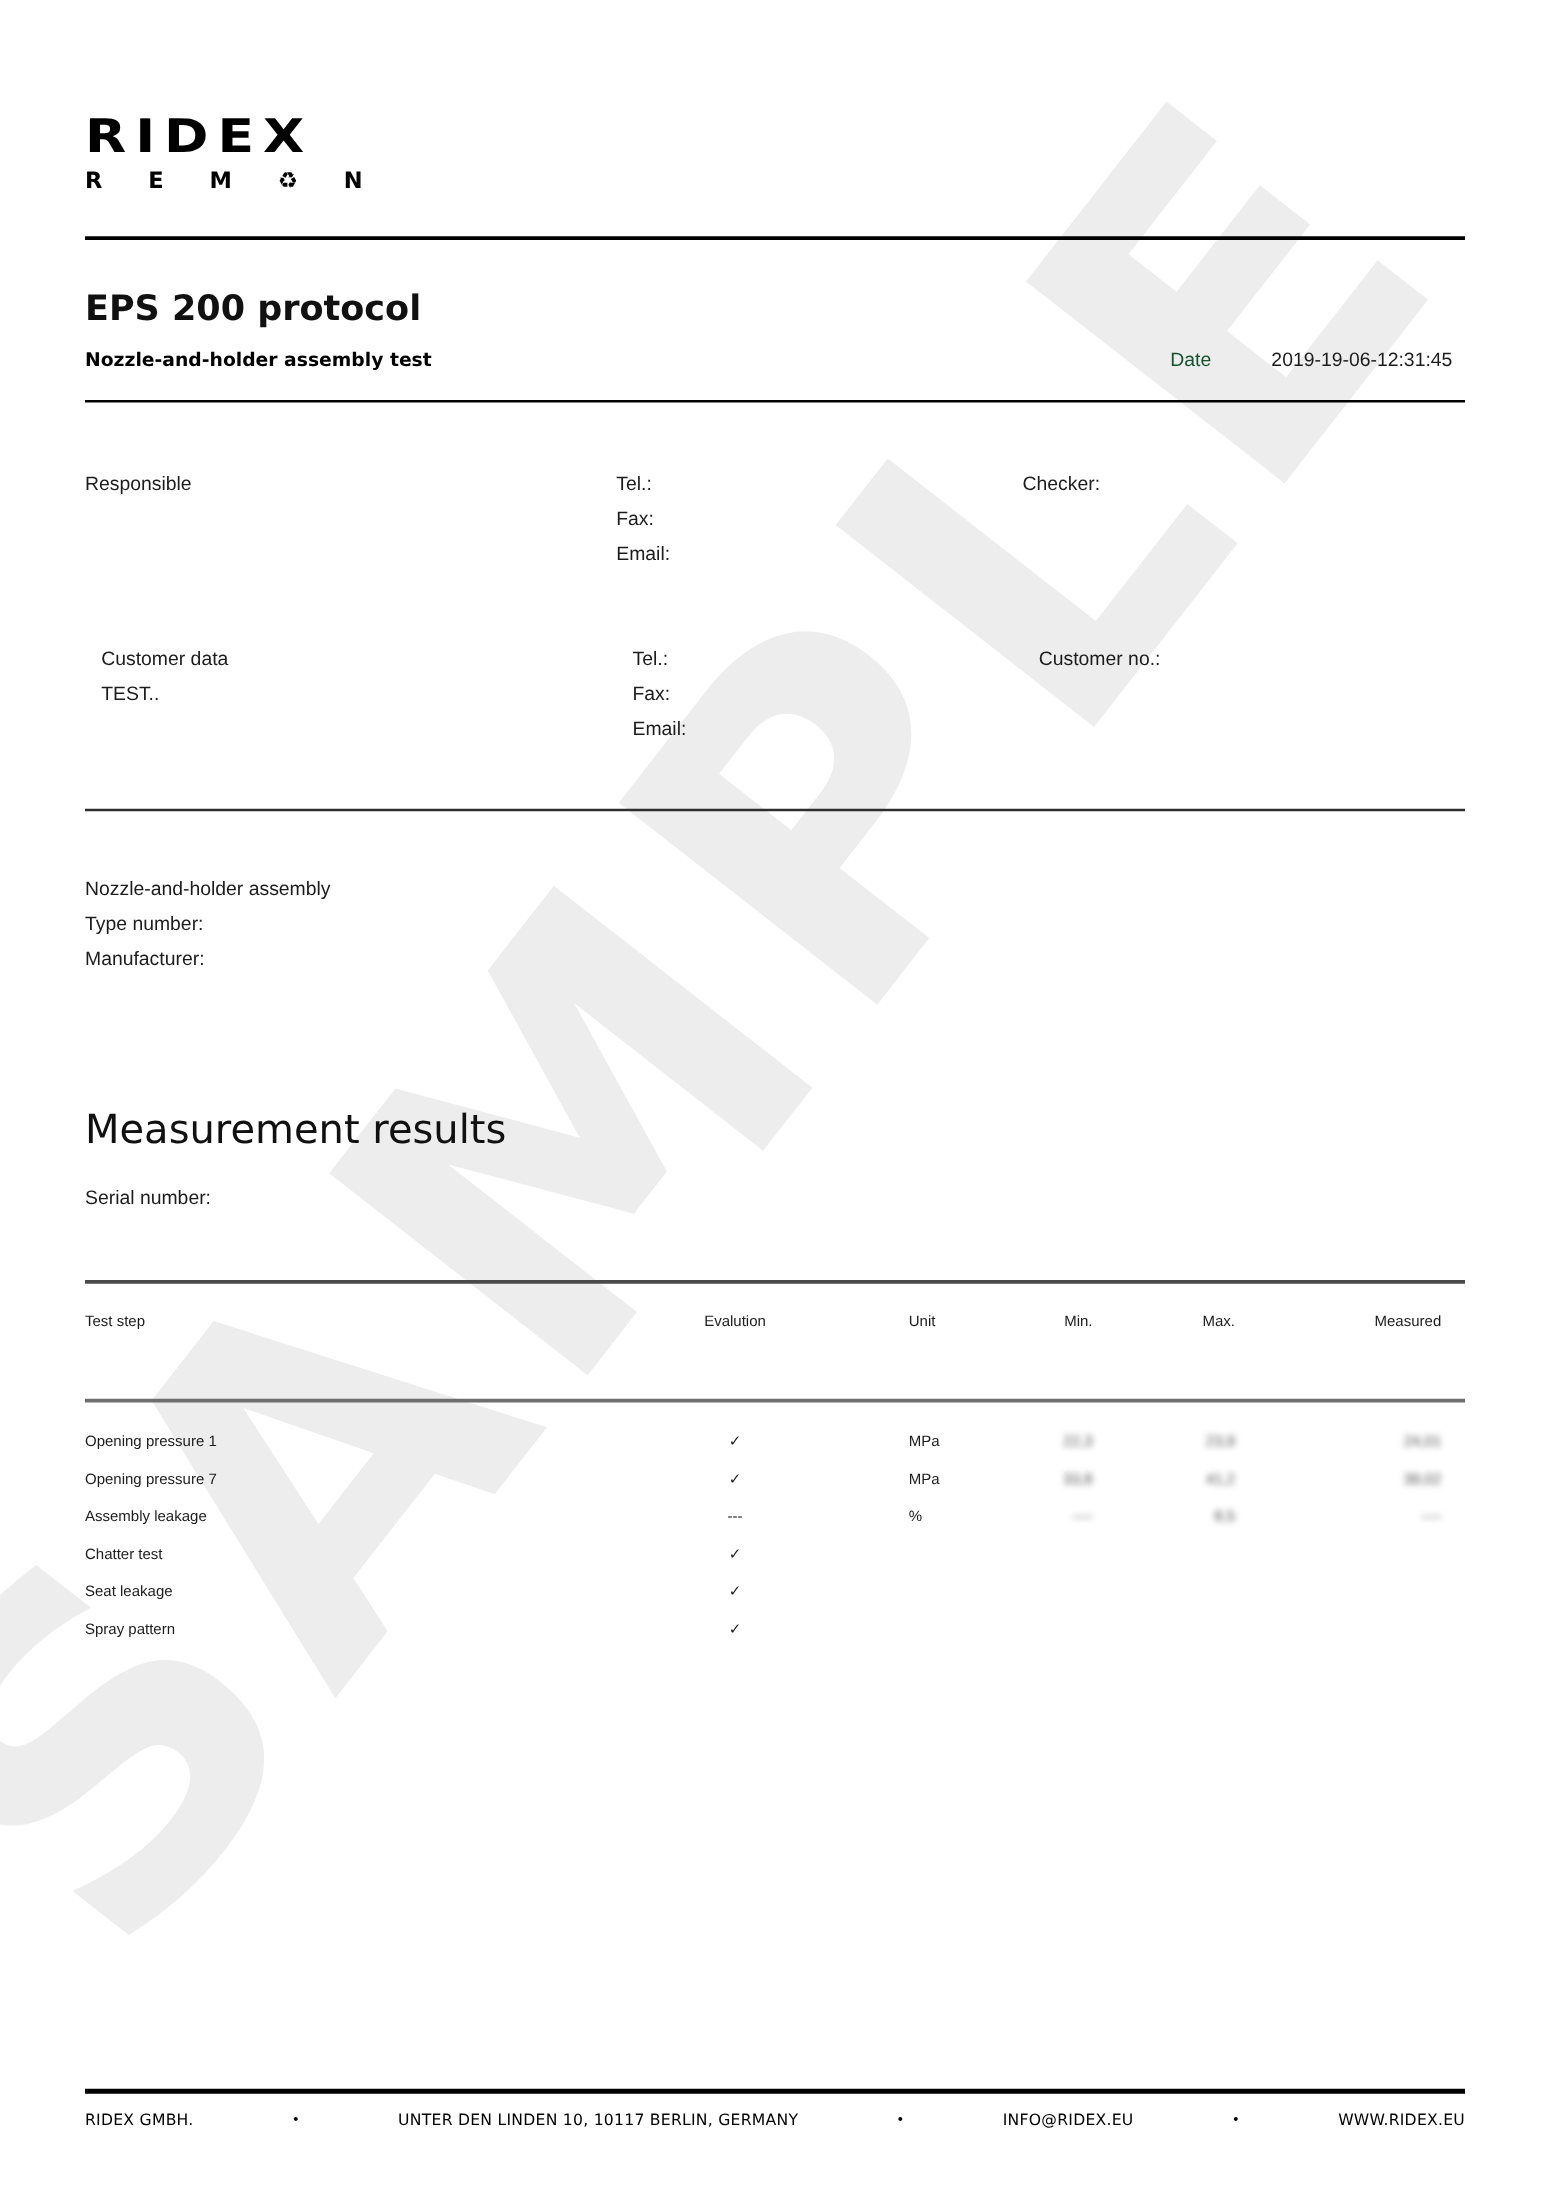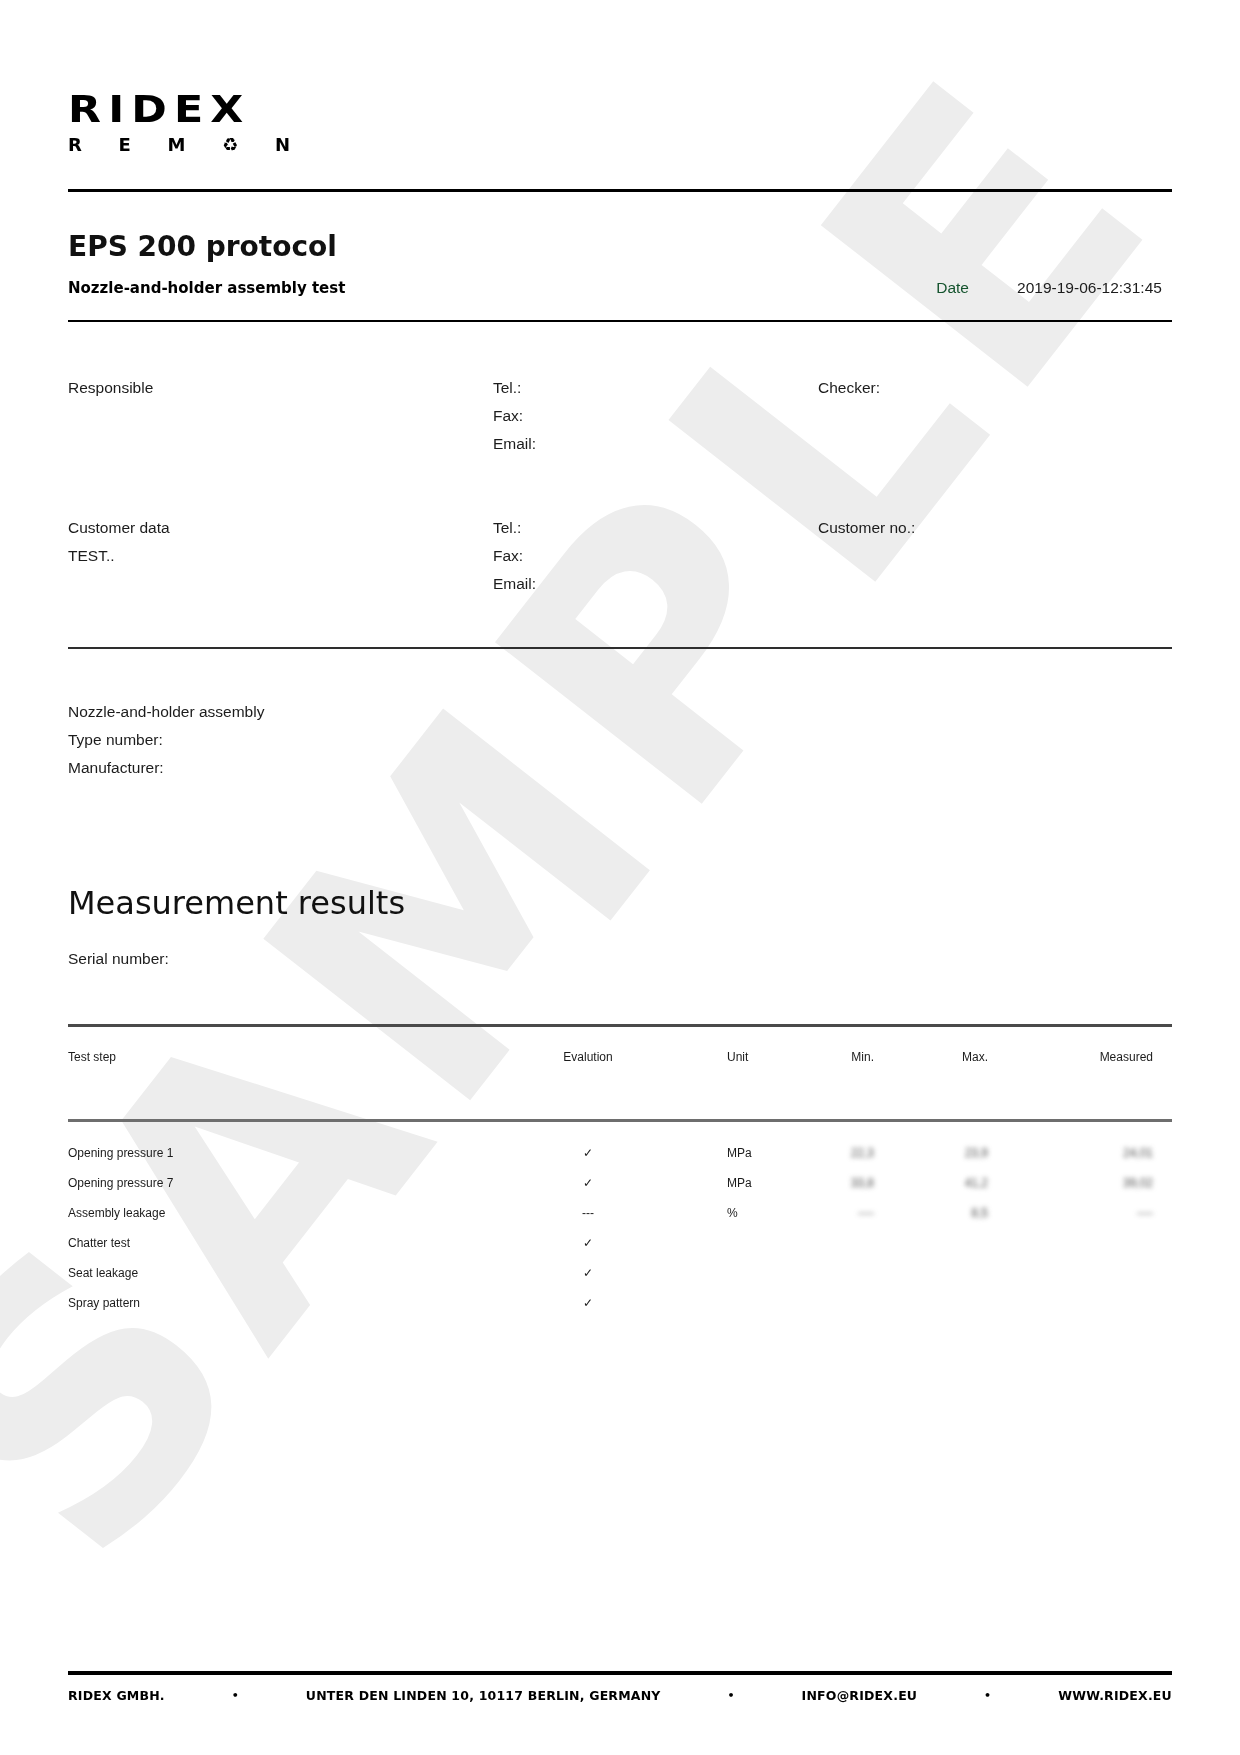--- a/index.html
+++ b/index.html
@@ -40,39 +40,39 @@
   .subtitle-row { left:68px; top:279px; width:1104px; display:flex; align-items:baseline; }
   .subtitle { font-family:"DejaVu Sans", sans-serif; font-weight:bold; font-size:15px; color:#000000; flex:1; }
   .date-label { font-size:15.5px; color:#14532d; }
   .date-value { font-size:15.5px; color:#1c1c1c; margin-left:38px; min-width:165px; text-align:center; }
   
   .info { left:68px; width:1104px; font-size:15.5px; }
   .info .col-a { position:absolute; left:0;    top:0; line-height:28px; }
   .info .col-b { position:absolute; left:425px; top:0; line-height:28px; }
   .info .col-c { position:absolute; left:750px; top:0; line-height:28px; }
   .sec-responsible { top:374px; height:90px; }
-  .sec-customer    { top:514px; height:90px; }
+  .sec-customer    { top:514px; height:90px;margin-left:13px; }
   .assembly { left:68px; top:698px; font-size:15.5px; line-height:28px; }
   
   .m-heading { left:68px; top:884px; font-family:"DejaVu Sans", sans-serif; font-weight:normal; font-size:32px; color:#111; }
   .serial { left:68px; top:950px; font-size:15.5px; }
   .trow { position:relative; height:30px; line-height:30px; font-size:12px; }
   .thead-row { left:68px; top:1042px; width:1104px; }
   .tbody { left:68px; top:1138px; width:1104px; }
   .col-step     { position:absolute; left:0; }
   .col-eval     { position:absolute; left:450px; width:140px; text-align:center; }
   .col-unit     { position:absolute; left:659px; }
   .col-min      { position:absolute; left:700px; width:106px; text-align:right; }
   .col-max      { position:absolute; left:814px; width:106px; text-align:right; }
   .col-measured { position:absolute; left:950px; width:135px; text-align:right; }
   .blur-cell { filter:blur(2.6px); color:#4d4d4d; }
   
   .footer-row {
     left:68px; top:1688px; width:1104px; display:flex; justify-content:space-between; align-items:center;
-    font-family:"DejaVu Sans", sans-serif; font-weight:bold; font-size:12.5px; letter-spacing:0.2px; color:#000;
+    font-family:"DejaVu Sans", sans-serif; font-weight:normal; font-size:12.5px; letter-spacing:0.2px; color:#000;
   }
   .footer-sep { font-size:11px; }
 </style>
 </head>
 <body>
 
 <div class="page">
 
   <div class="watermark" style="color: rgb(237, 237, 237);">SAMPLE</div>
 

